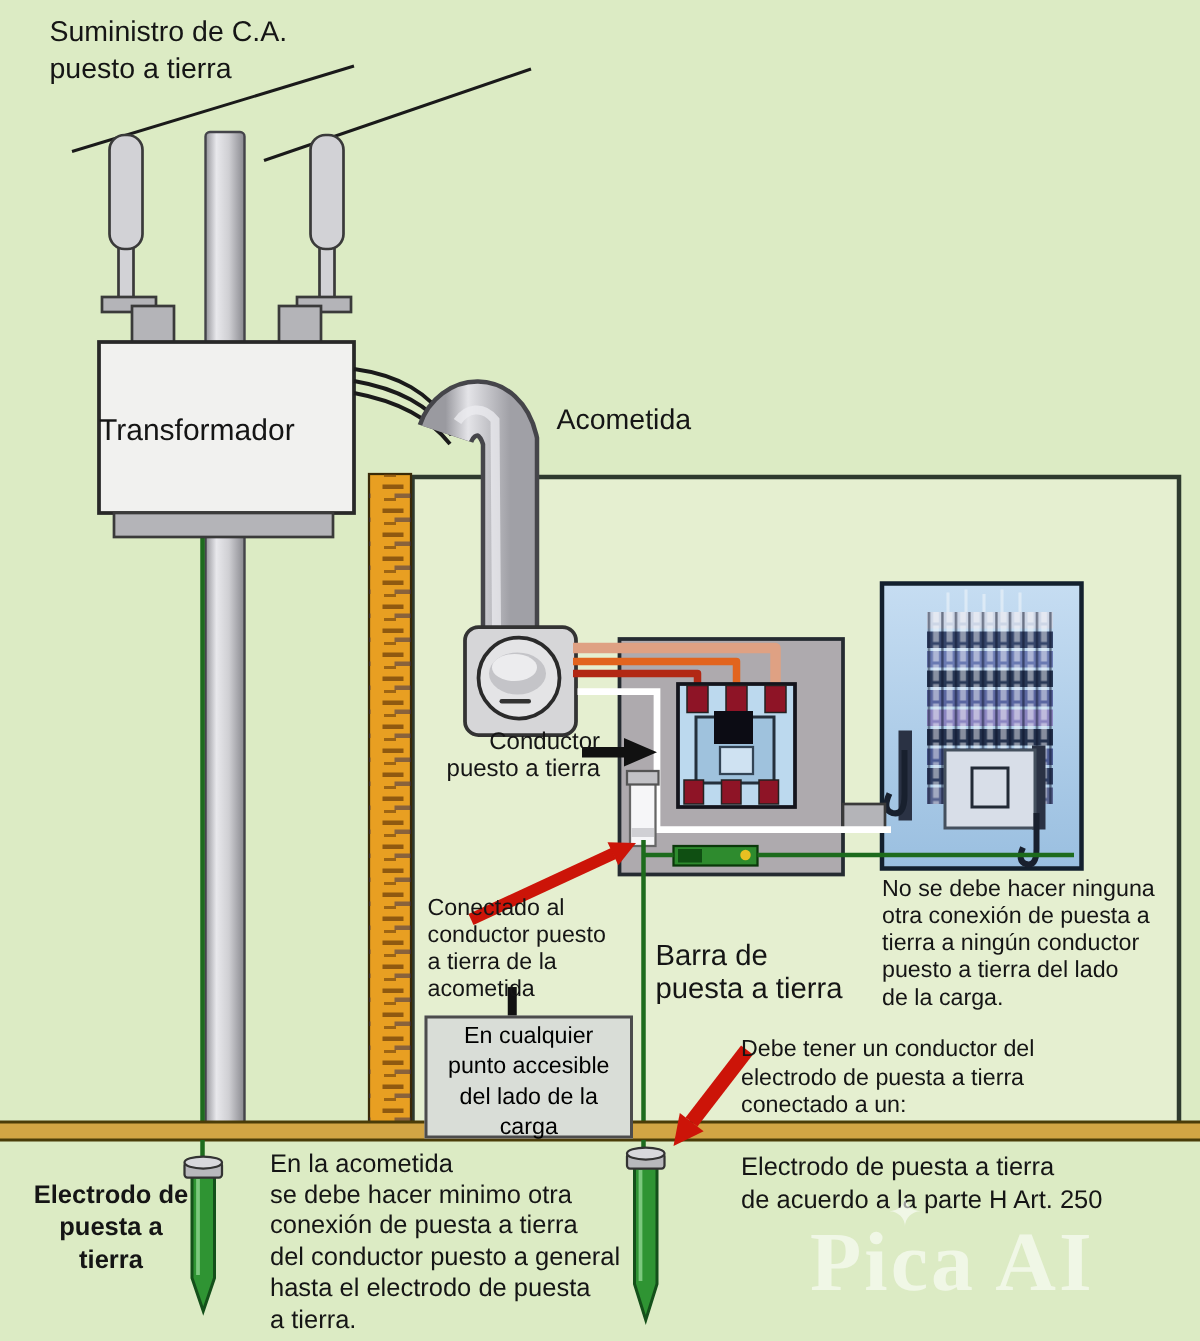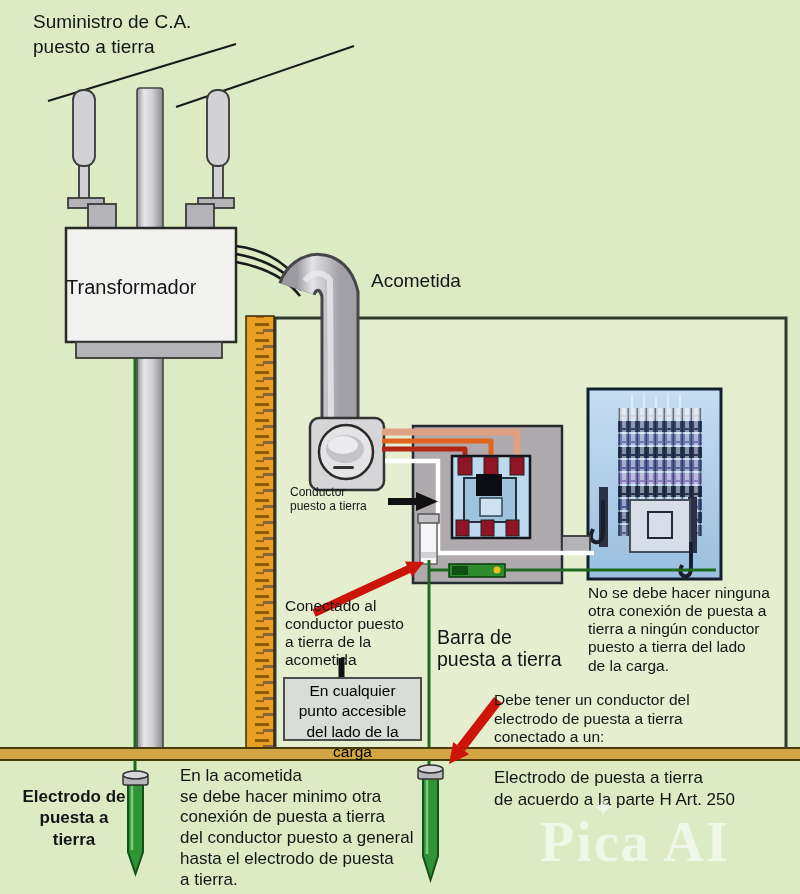--- a/index.html
+++ b/index.html
@@ -27,21 +27,21 @@
   .supply{stroke:#1a1a1a;stroke-width:2;fill:none;}
   .panel{fill:var(--panel-gray);stroke:#252b31;stroke-width:2.5;}
   .lcbox{fill:url(#lcGrad);stroke:#13202e;stroke-width:3;}
   .greenw{stroke:var(--wire-green);stroke-width:3;fill:none;}
   .whitew{stroke:#ffffff;stroke-width:4.5;fill:none;}
   .rod{fill:var(--rod-green);stroke:#14501a;stroke-width:2;}
   .term{fill:var(--terminal-red);stroke:#222;stroke-width:1;}
   .redshaft{stroke:var(--arrow-red);fill:none;}
   .redhead{fill:var(--arrow-red);}
   .blk{fill:#111;}
-  .note-box{position:absolute;left:283px;top:677px;width:139px;height:64px;
+  .note-box{position:absolute;left:283px;top:677px;width:139px;height:82px;
             background:var(--note-box-bg);border:2.5px solid #4c4c4c;
             box-sizing:border-box;text-align:center;font-size:15.5px;
             line-height:1.32;padding-top:2px;}
   .watermark{position:absolute;left:540px;top:810px;font-size:56px;font-weight:bold;
              color:rgba(255,255,255,0.58);letter-spacing:2px;
              font-family:Liberation Serif, serif;}
   .sparkle{position:absolute;left:592px;top:792px;font-size:27px;
            color:rgba(255,255,255,0.58);}
 </style>
 </head>
@@ -240,21 +240,21 @@
 </svg>
 
 <div class="lbl" style="left:33px;top:10px;font-size:19px;line-height:1.3;">Suministro de C.A.
 puesto a tierra</div>
 
 <div class="lbl" style="left:66px;top:275px;width:170px;text-align:left;font-size:20px;">Transformador</div>
 
 <div class="lbl" style="left:371px;top:269px;font-size:19px;">Acometida</div>
 
 
-<div class="lbl" style="left:290px;top:486px;width:110px;text-align:left;font-size:12px;line-height:1.15;">Conductor
+<div class="lbl" style="left:290px;top:486px;width:110px;text-align:right;font-size:16px;line-height:1.15;">Conductor
 puesto a tierra</div>
 
 <div class="lbl" style="left:437px;top:603px;font-size:19.5px;line-height:1.12;margin-top:24px;">Barra de
 puesta a tierra</div>
 
 <div class="lbl" style="left:285px;top:597px;font-size:15.5px;line-height:1.16;">Conectado al
 conductor puesto
 a tierra de la
 acometida</div>
 

